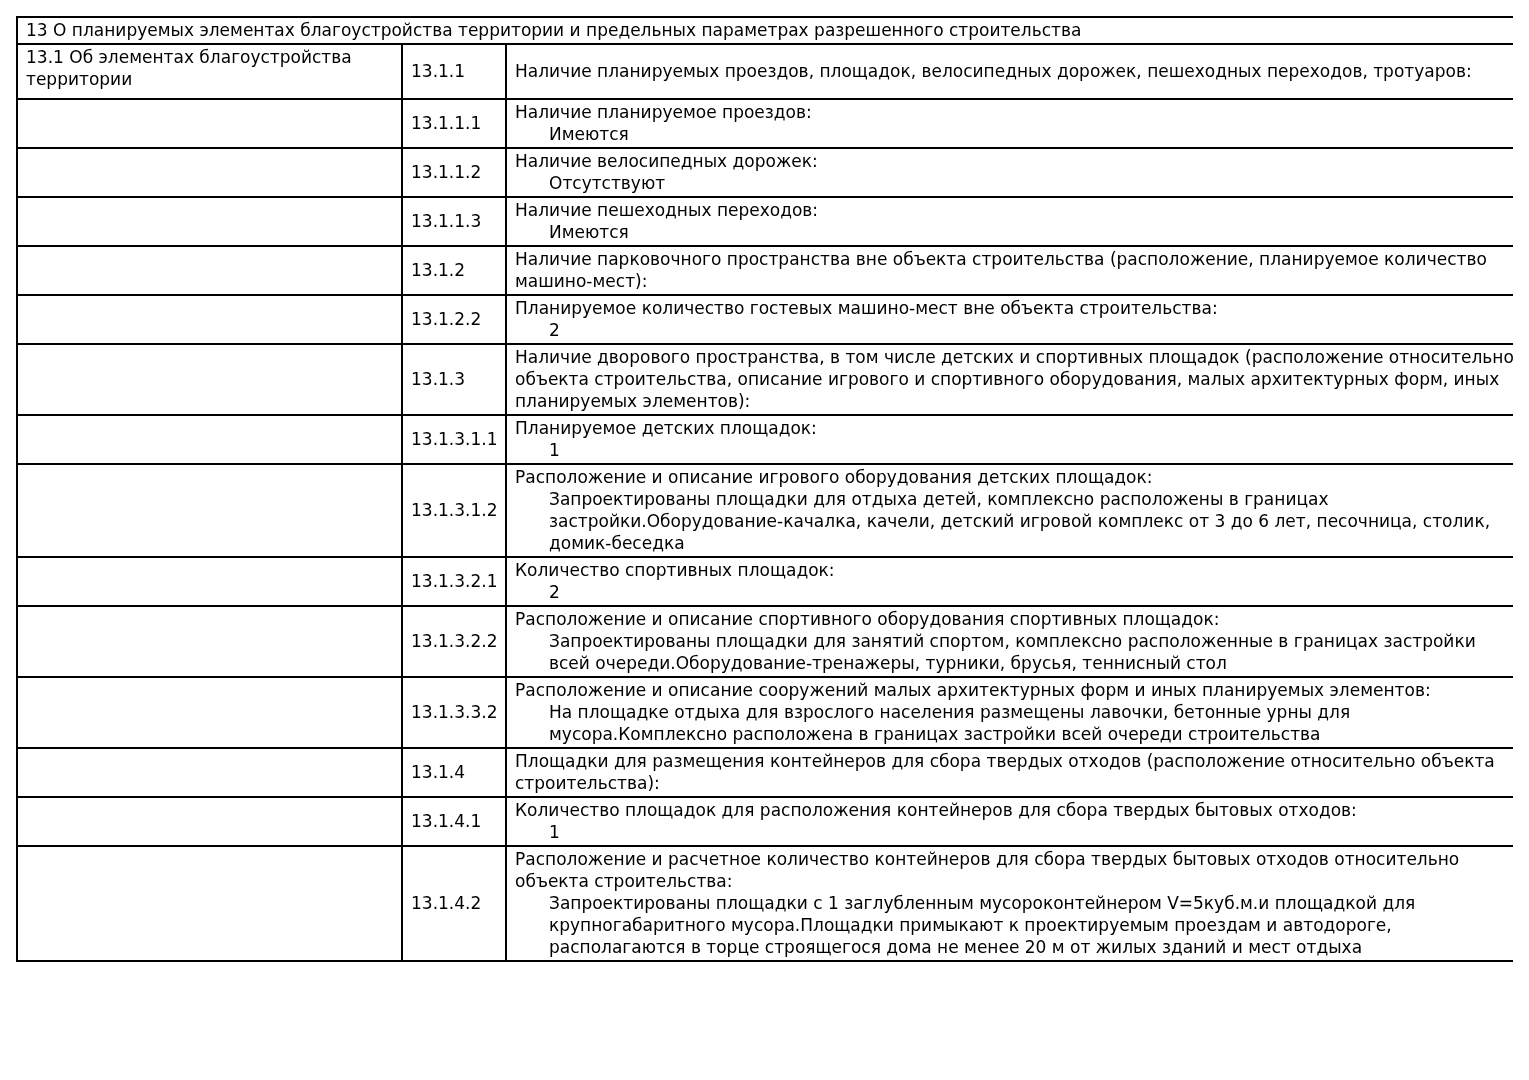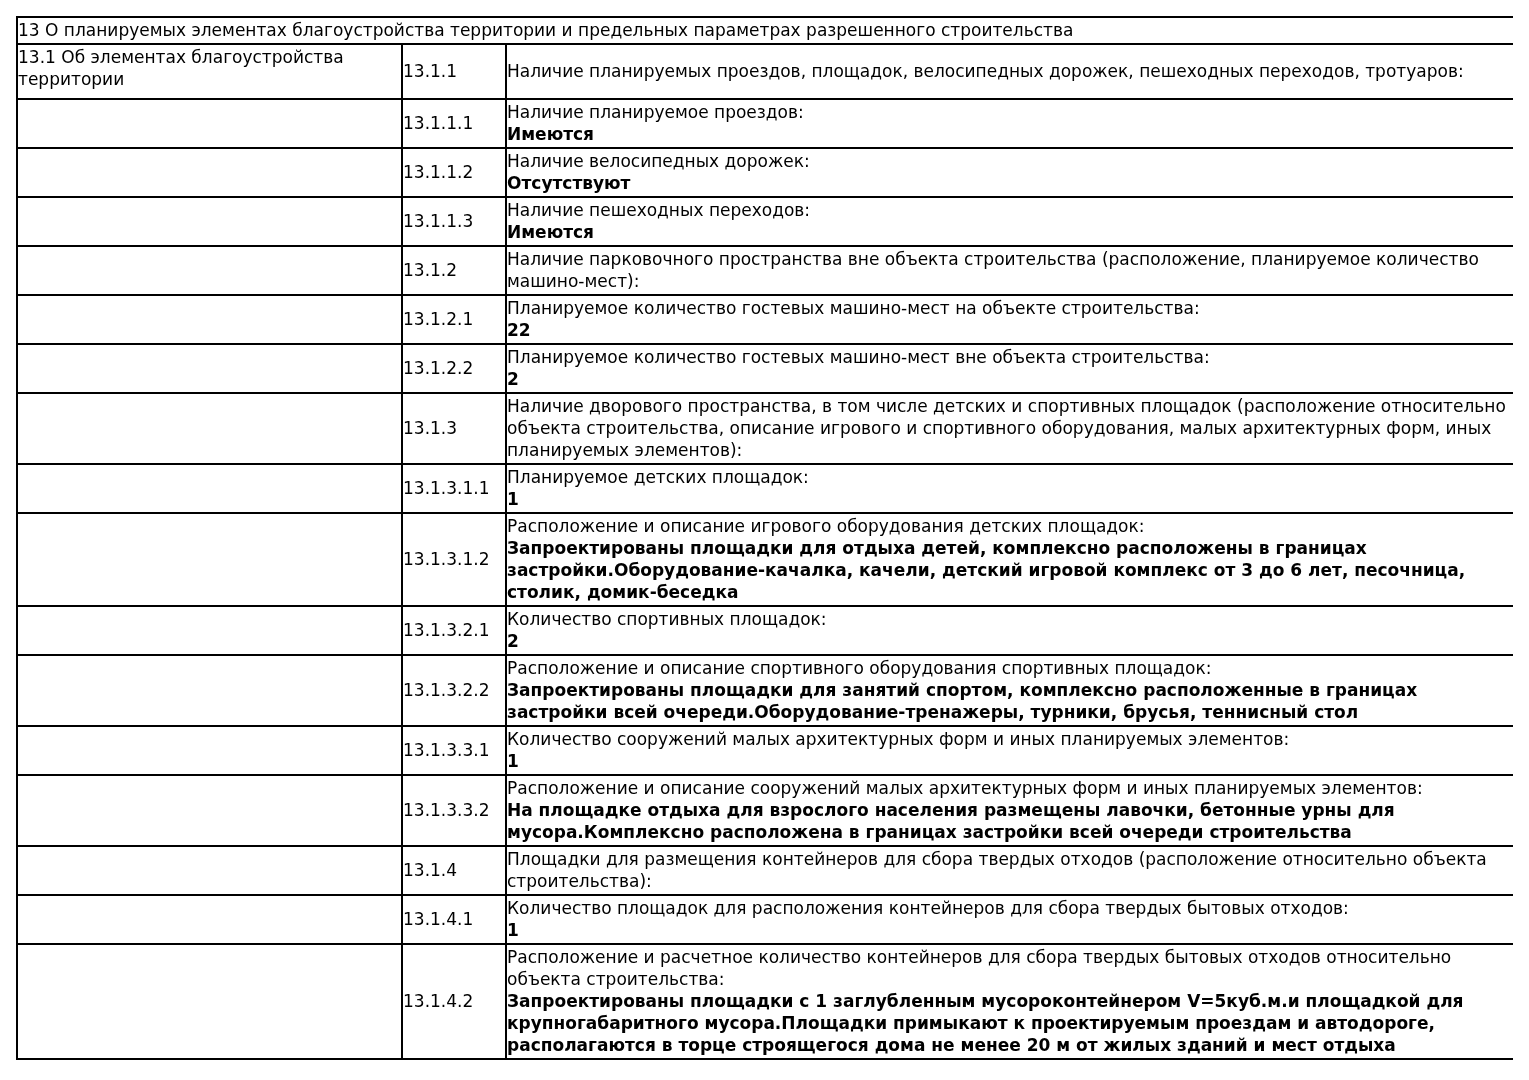--- a/index.html
+++ b/index.html
@@ -12,33 +12,33 @@
   }
   table.decl {
     border-collapse: collapse;
     width: 1505px;
     table-layout: fixed;
   }
   table.decl td {
     border: 2px solid #000;
     font-size: 17px;
     line-height: 22px;
-    padding: 1px 5px 2px 0;
+    padding: 1px 5px 2px 8px;
     overflow: hidden;
     word-wrap: break-word;
   }
   td.hdr {
     padding: 1px 4px;
     vertical-align: middle;
   }
   td.c1 { vertical-align: top; }
   td.c2 { vertical-align: middle; }
   td.c3 { vertical-align: middle; }
   tr.tall td { height: 50px; }
-  .val { font-weight: bold; }
+  .val { font-weight: normal; margin-left: 34px; }
   .val:empty { display: none; }
 </style>
 </head>
 <body>
 
 <table class="decl">
   <colgroup>
     <col style="width:385px">
     <col style="width:104px">
     <col>
@@ -87,28 +87,20 @@
 
     <tr>
       <td class="c1"></td>
       <td class="c2">13.1.2</td>
       <td class="c3">
         <div class="lbl">Наличие парковочного пространства вне объекта строительства (расположение, планируемое количество машино-мест):</div>
 
       </td>
     </tr>
 
-    <tr>
-      <td class="c1"></td>
-      <td class="c2">13.1.2.1</td>
-      <td class="c3">
-        <div class="lbl">Планируемое количество гостевых машино-мест на объекте строительства:</div>
-        <div class="val">22</div>
-      </td>
-    </tr>
 
     <tr>
       <td class="c1"></td>
       <td class="c2">13.1.2.2</td>
       <td class="c3">
         <div class="lbl">Планируемое количество гостевых машино-мест вне объекта строительства:</div>
         <div class="val">2</div>
       </td>
     </tr>
 
@@ -150,28 +142,20 @@
 
     <tr>
       <td class="c1"></td>
       <td class="c2">13.1.3.2.2</td>
       <td class="c3">
         <div class="lbl">Расположение и описание спортивного оборудования спортивных площадок:</div>
         <div class="val">Запроектированы площадки для занятий спортом, комплексно расположенные в границах застройки всей очереди.Оборудование-тренажеры, турники, брусья, теннисный стол</div>
       </td>
     </tr>
 
-    <tr>
-      <td class="c1"></td>
-      <td class="c2">13.1.3.3.1</td>
-      <td class="c3">
-        <div class="lbl">Количество сооружений малых архитектурных форм и иных планируемых элементов:</div>
-        <div class="val">1</div>
-      </td>
-    </tr>
 
     <tr>
       <td class="c1"></td>
       <td class="c2">13.1.3.3.2</td>
       <td class="c3">
         <div class="lbl">Расположение и описание сооружений малых архитектурных форм и иных планируемых элементов:</div>
         <div class="val">На площадке отдыха для взрослого населения размещены лавочки, бетонные урны для мусора.Комплексно расположена в границах застройки всей очереди строительства</div>
       </td>
     </tr>
 

